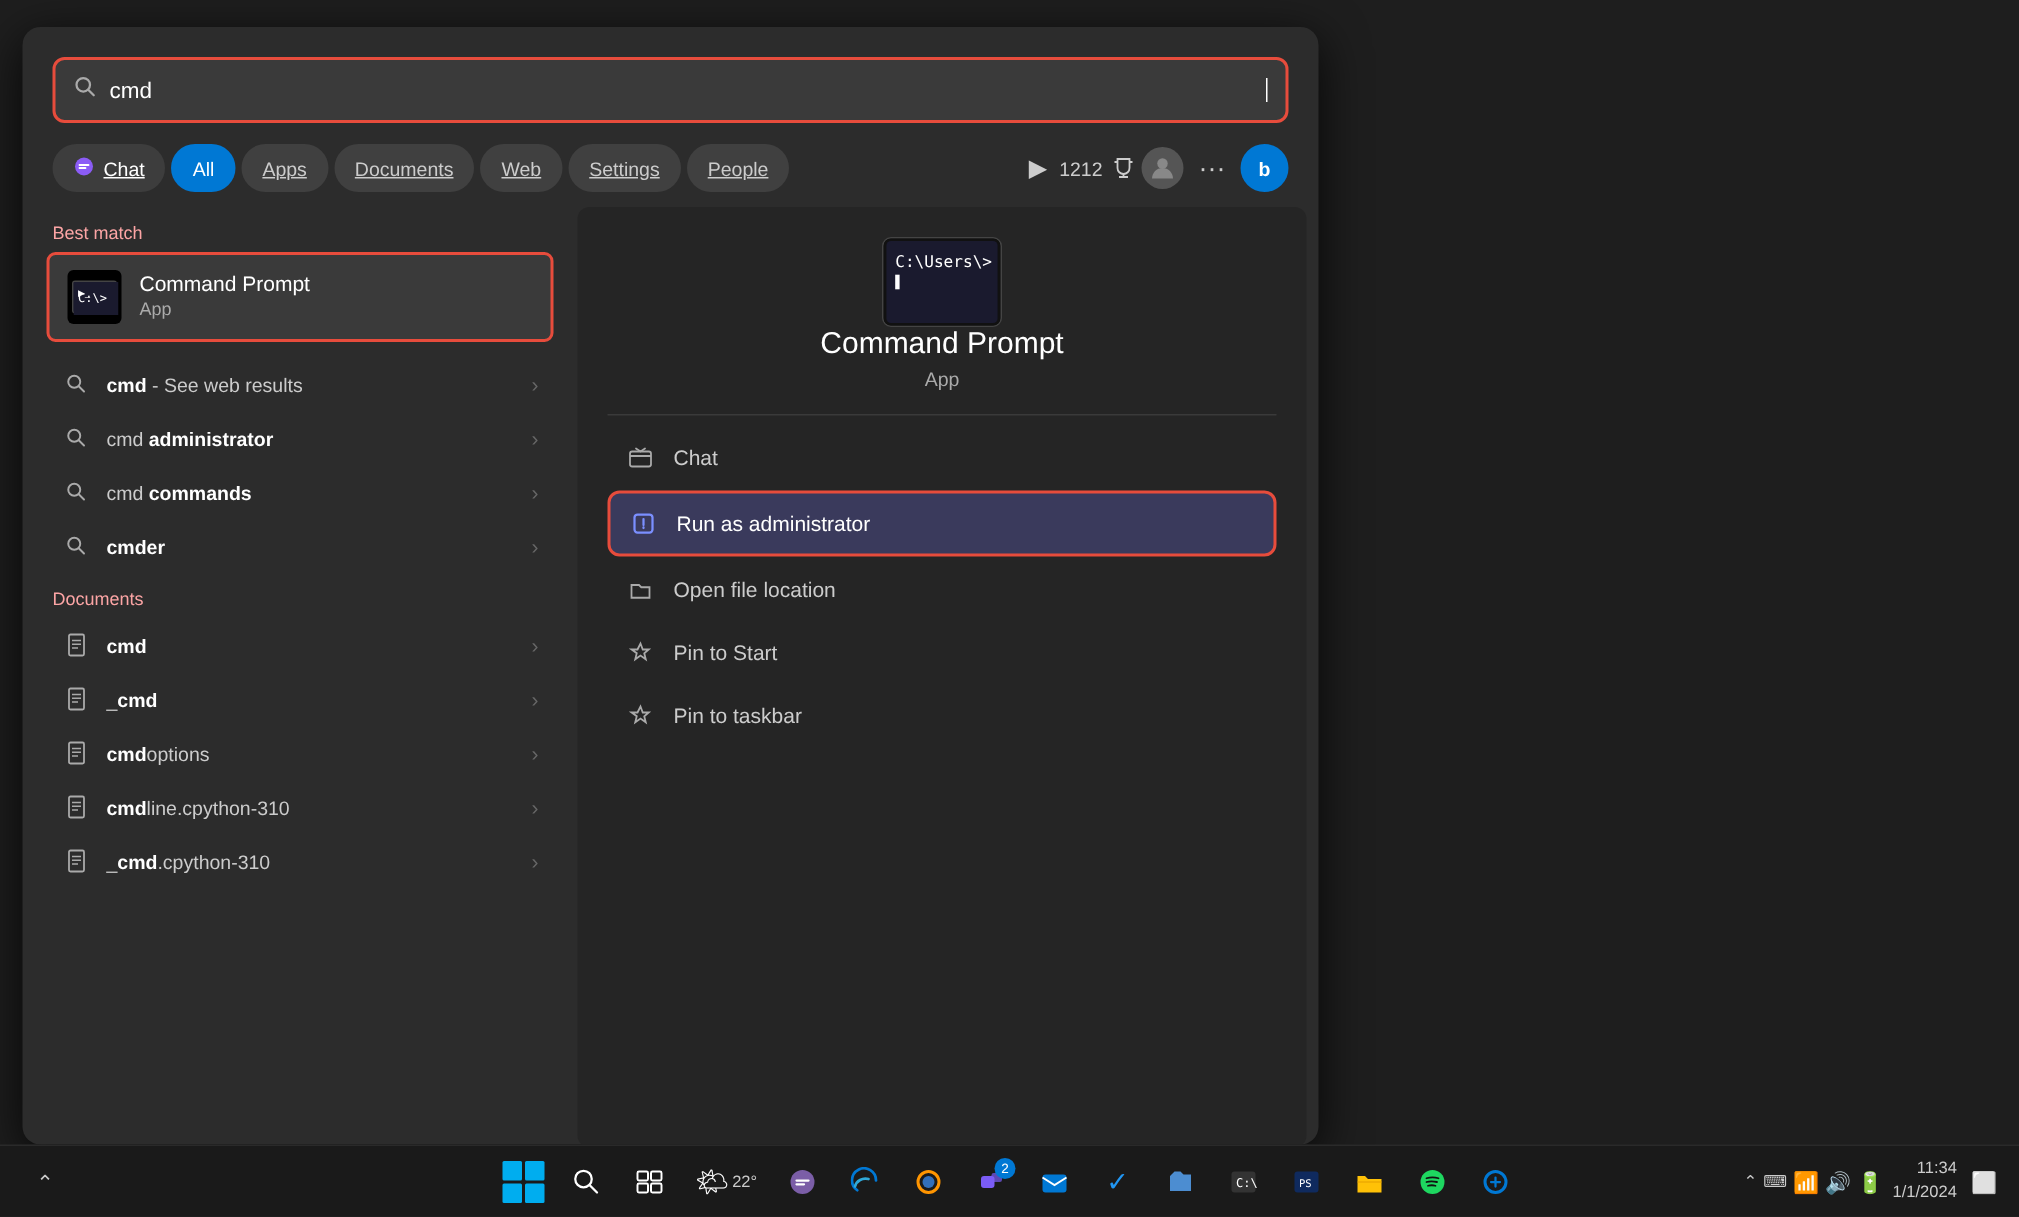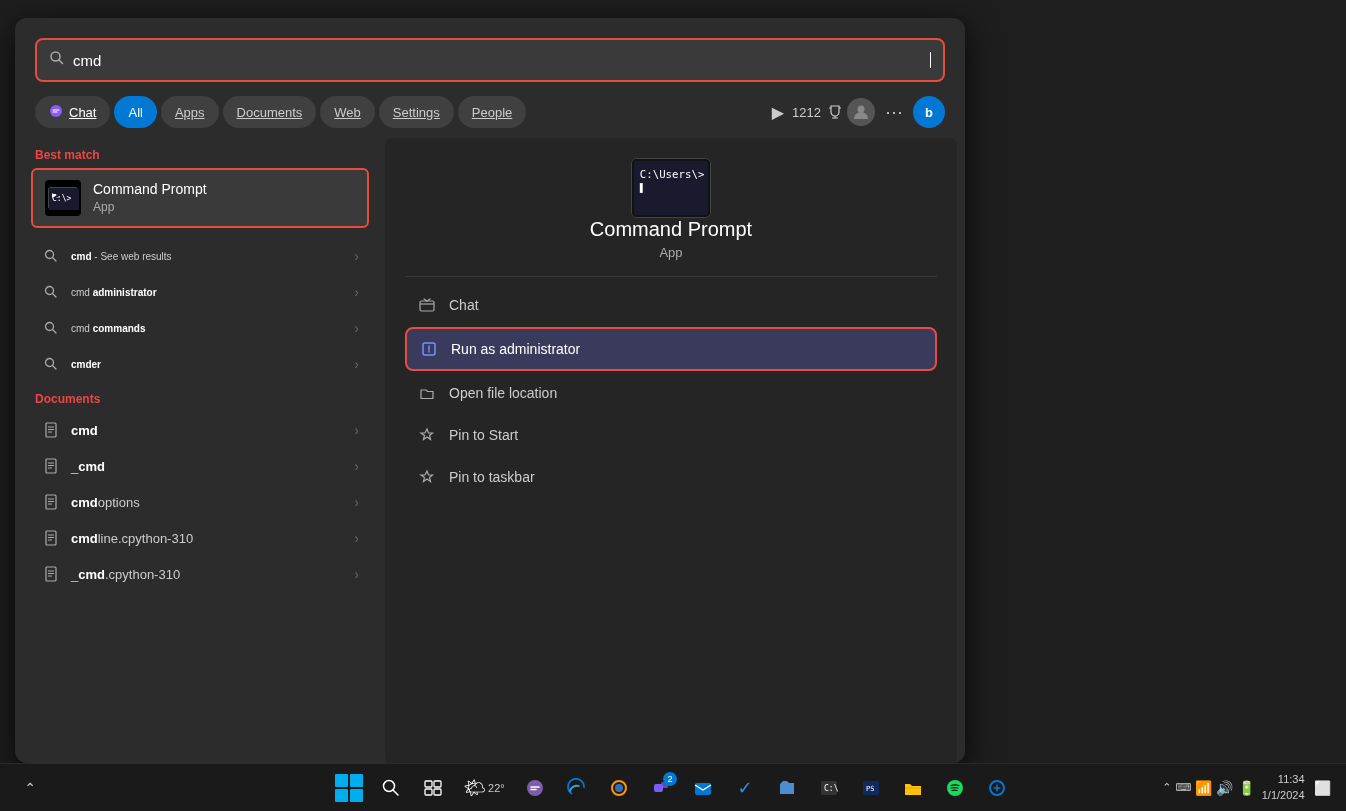--- a/index.html
+++ b/index.html
@@ -18,21 +18,21 @@
       height: 100%;
       background: #1e1e1e;
       position: relative;
     }
 
     
     .start-menu {
       position: absolute;
       top: 18px;
       left: 15px;
-      width: 950px;
+      width: 864px;
       height: 745px;
       background: #2c2c2c;
       border-radius: 12px;
       overflow: hidden;
       box-shadow: 0 8px 32px rgba(0,0,0,0.8);
     }
 
     
     .search-bar-wrapper {
       padding: 20px 20px 10px 20px;
@@ -148,22 +148,22 @@
     .left-panel {
       width: 370px;
       flex-shrink: 0;
       padding: 0 16px;
       overflow-y: auto;
     }
     .left-panel::-webkit-scrollbar { display: none; }
 
     .section-label {
       font-size: 12px;
-      color: #ef4444;
-      font-weight: 700;
+      color: #fca5a5;
+      font-weight: 400;
       margin: 10px 0 6px 0;
       padding-left: 4px;
     }
 
     .best-match-item {
       display: flex;
       align-items: center;
       padding: 10px 12px;
       border-radius: 6px;
       background: #3a3a3a;
@@ -222,21 +222,21 @@
       width: 20px;
       height: 20px;
       display: flex;
       align-items: center;
       justify-content: center;
       color: #aaa;
       font-size: 14px;
       flex-shrink: 0;
     }
     .web-item-text {
-      font-size: 10px;
+      font-size: 13px;
       color: #ccc;
       flex: 1;
     }
     .web-item-text strong { color: #fff; }
     .web-item-arrow {
       color: #666;
       font-size: 14px;
     }
 
     .docs-item {

